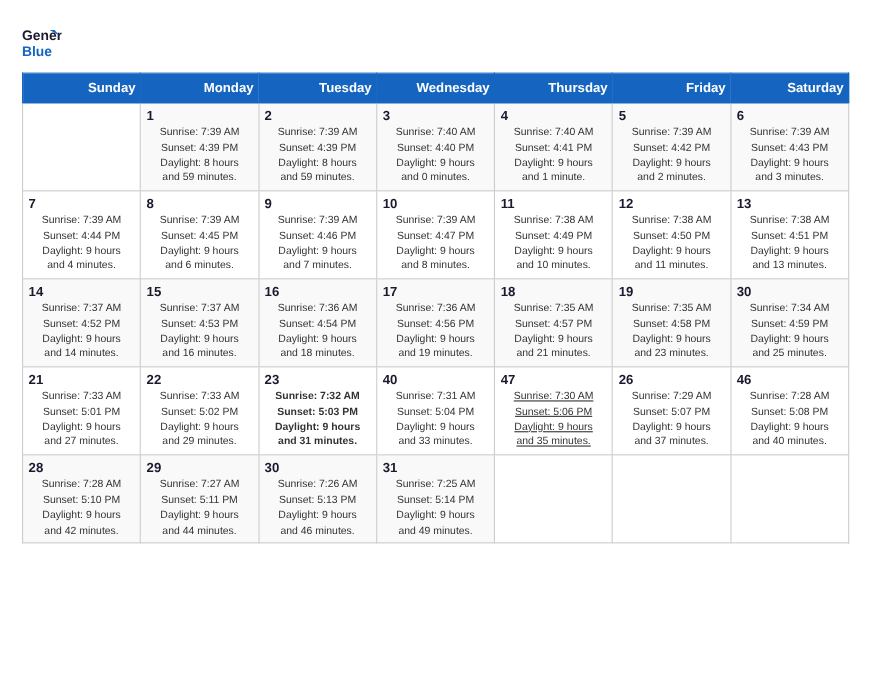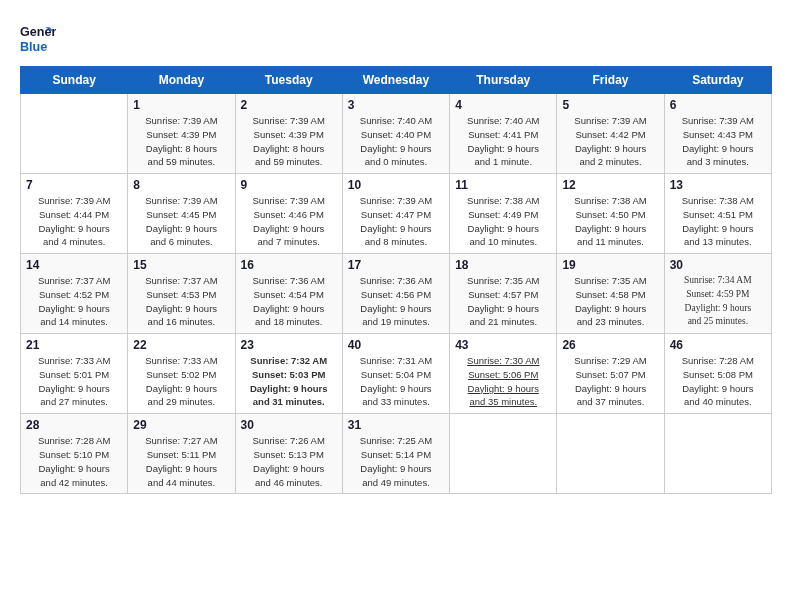--- a/index.html
+++ b/index.html
@@ -41,21 +41,21 @@
       width: 100%;
       border-collapse: collapse;
       table-layout: fixed;
     }
     thead th {
       background: #1565c0;
       color: #fff;
       font-size: 12px;
       font-weight: bold;
       padding: 6px 4px;
-      text-align: center;
+      text-align: right;
       border: 1px solid #1565c0;
     }
     tbody td {
       vertical-align: top;
       border: 1px solid #ccc;
       padding: 4px 5px;
       font-size: 10px;
       color: #333;
       background: #fff;
       min-height: 80px;
@@ -248,21 +248,21 @@
         </td>
         <td>
           <span class="day-number">19</span>
           <div class="day-info" style="white-space: pre-line;">Sunrise: 7:35 AM
 Sunset: 4:58 PM
 Daylight: 9 hours
 and 23 minutes.</div>
         </td>
         <td>
           <span class="day-number">30</span>
-          <div class="day-info" style="white-space: pre-line; font-family: Liberation Serif, serif;">Sunrise: 7:34 AM
+          <div class="day-info" style="white-space: pre-line;">Sunrise: 7:34 AM
 Sunset: 4:59 PM
 Daylight: 9 hours
 and 25 minutes.</div>
         </td>
       </tr>
       <tr>
         <td>
           <span class="day-number">21</span>
           <div class="day-info" style="white-space: pre-line;">Sunrise: 7:33 AM
 Sunset: 5:01 PM
@@ -284,21 +284,21 @@
 and 31 minutes.</div>
         </td>
         <td>
           <span class="day-number">40</span>
           <div class="day-info" style="white-space: pre-line;">Sunrise: 7:31 AM
 Sunset: 5:04 PM
 Daylight: 9 hours
 and 33 minutes.</div>
         </td>
         <td>
-          <span class="day-number">43</span>
+          <span class="day-number">47</span>
           <div class="day-info" style="white-space: pre-line; text-decoration: underline;">Sunrise: 7:30 AM
 Sunset: 5:06 PM
 Daylight: 9 hours
 and 35 minutes.</div>
         </td>
         <td>
           <span class="day-number">26</span>
           <div class="day-info" style="white-space: pre-line;">Sunrise: 7:29 AM
 Sunset: 5:07 PM
 Daylight: 9 hours

